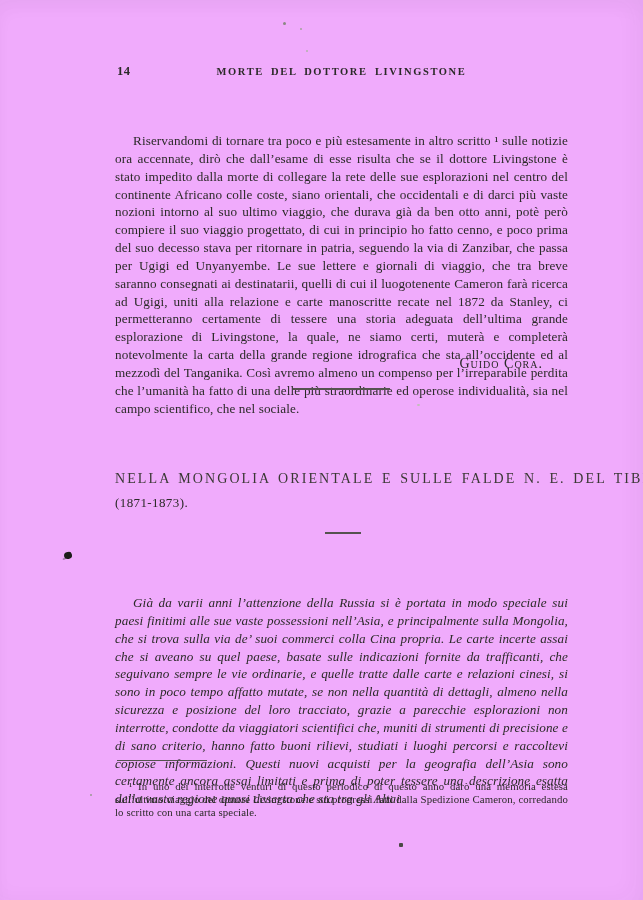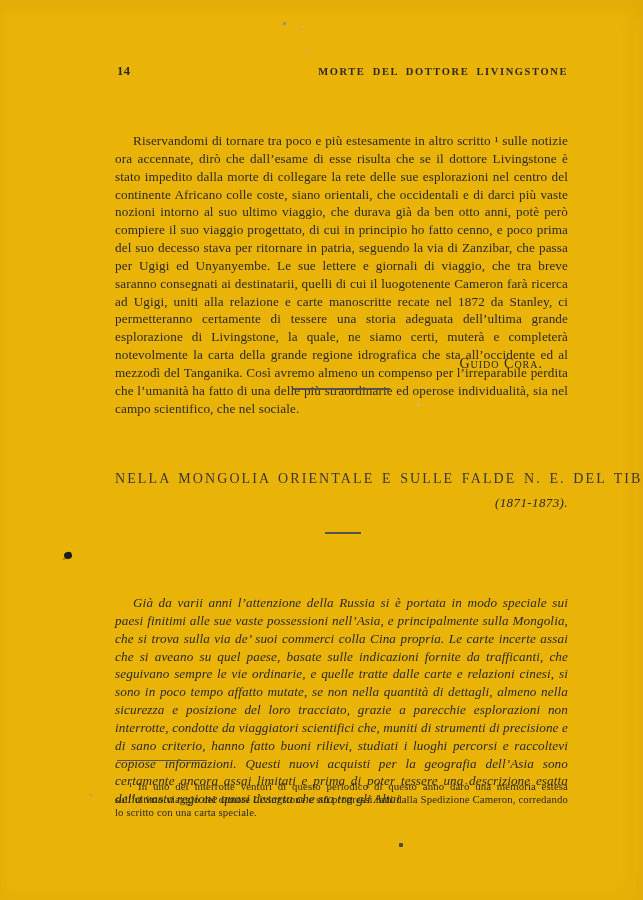--- a/index.html
+++ b/index.html
@@ -1,37 +1,37 @@
 <!DOCTYPE html>
 <html><head>
 <meta charset="utf-8">
 <style>
   html, body { margin: 0; padding: 0; background: #e8e8e6; }
   .page {
     position: relative;
     width: 643px;
     height: 900px;
     margin: 0 auto;
-    background: #eab308;
+    background: #f0abfc;
     box-shadow: inset -8px 0 22px rgba(60,60,55,0.035), inset 0 10px 18px rgba(60,60,55,0.02);
     overflow: hidden;
     color: #2b2a28;
     font-family: "Liberation Serif", serif;
   }
   .running-header {
     position: absolute;
     top: 64px; left: 115px; width: 453px; height: 16px;
   }
   .page-number {
     position: absolute; left: 2px; top: 0;
     font-size: 12.5px; font-weight: bold; letter-spacing: 0.5px;
   }
   .header-title {
     position: absolute; left: 0; right: 0; top: 2px;
-    text-align: right;
+    text-align: center;
     font-size: 10.5px; font-weight: bold;
     letter-spacing: 1.6px;
     word-spacing: 3px;
   }
   .body-par {
     position: absolute; left: 115px; width: 453px;
     font-size: 13.2px; line-height: 17.85px;
     text-align: justify;
     text-indent: 18px;
     letter-spacing: 0.1px;
@@ -70,22 +70,22 @@
   }
   .article-subtitle {
     position: absolute; top: 471px; left: 115px; width: 453px;
     text-align: center;
     font-size: 14px; letter-spacing: 2.1px; word-spacing: 2px;
     color: #3a3834;
     white-space: nowrap;
   }
   .article-years {
     position: absolute; top: 495px; left: 115px; width: 453px;
-    text-align: right;
-    font-size: 13px; letter-spacing: 0.4px; font-style: italic;
+    text-align: left;
+    font-size: 13px; letter-spacing: 0.4px;
   }
   .footnote {
     position: absolute; top: 769px; left: 115px; width: 453px;
     font-size: 10.8px; line-height: 13.2px;
     text-align: justify;
     letter-spacing: 0.1px;
   }
   .footnote .fn-indent { display: inline-block; width: 14px; }
   .speck { position: absolute; background: #8a8883; border-radius: 50%; }
   .speck-a { left: 283px; top: 22px; width: 3px; height: 3px; }

